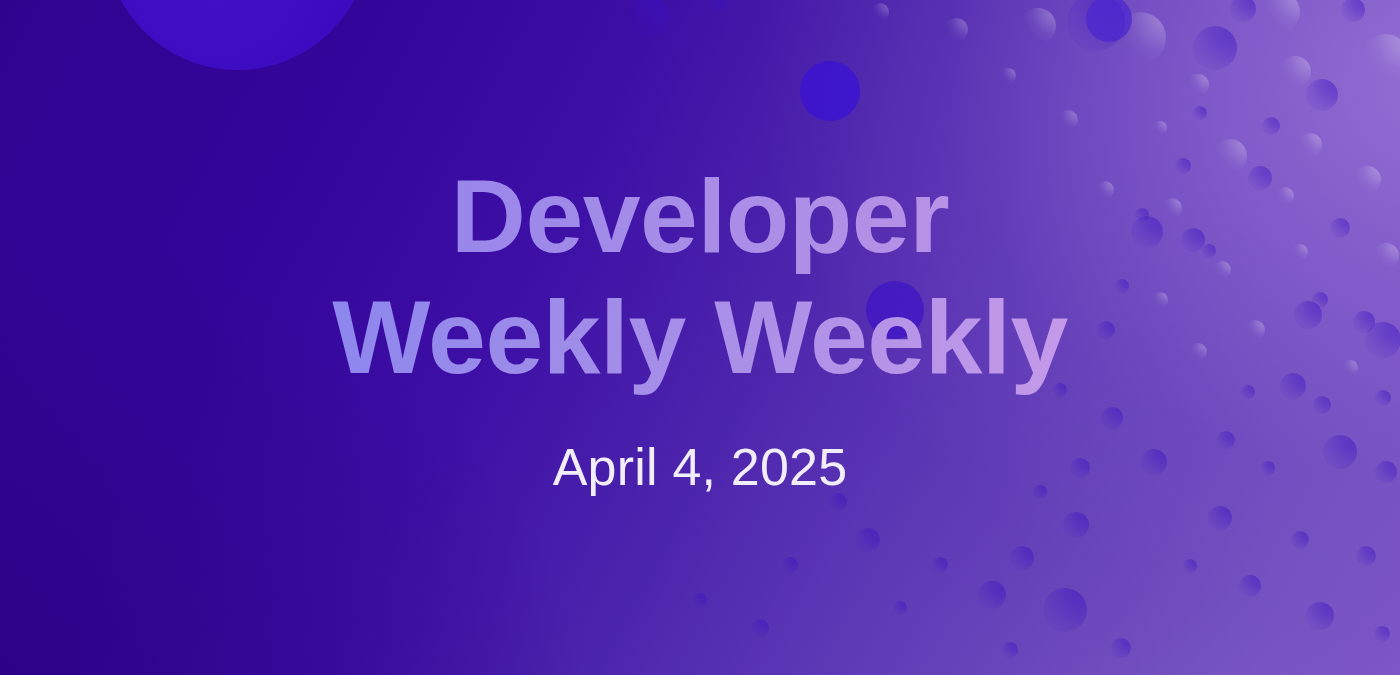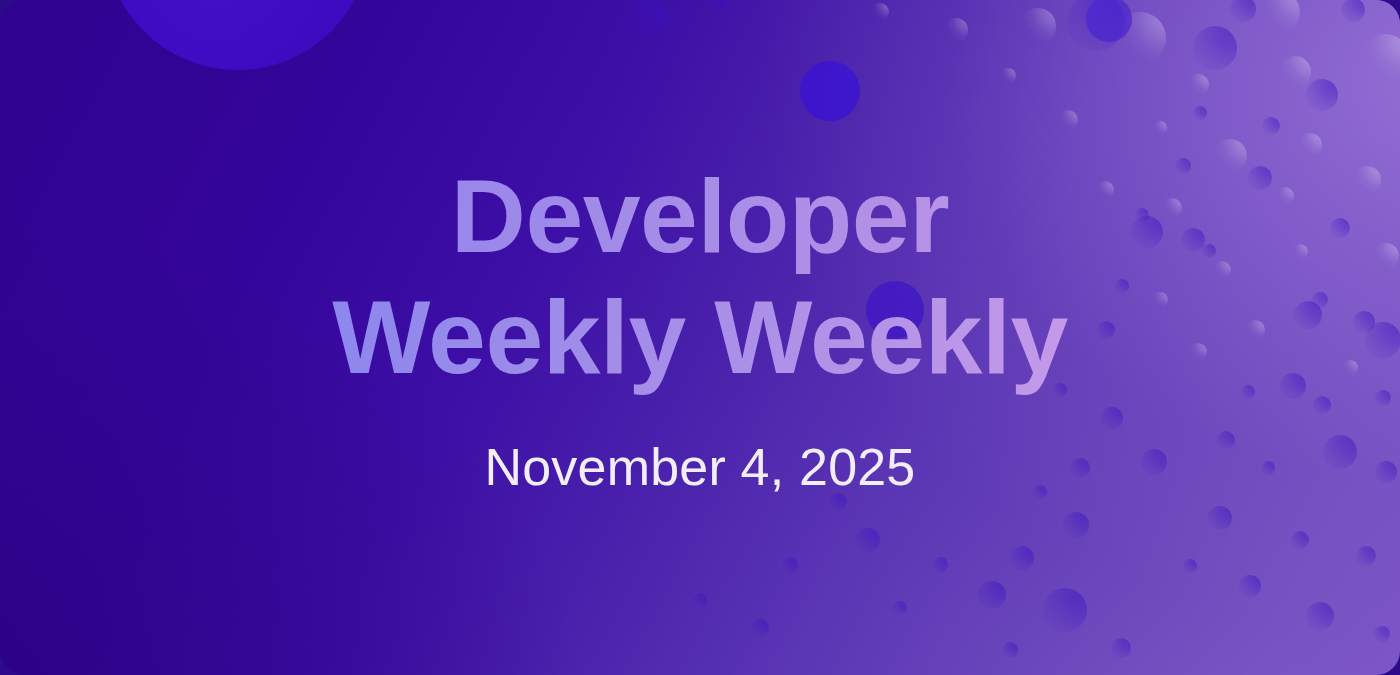--- a/index.html
+++ b/index.html
@@ -12,21 +12,20 @@
     font-family: "Liberation Sans", "DejaVu Sans", sans-serif;
     -webkit-font-smoothing: antialiased;
   }
 
   #slide {
     position: relative;
     width: 1400px;
     height: 675px;
     overflow: hidden;
     background: #330393;
-    border-radius: 24px;
   }
 
   
   .bg-layer {
     position: absolute;
     inset: 0;
     pointer-events: none;
   }
 
   
@@ -295,16 +294,16 @@
 
   <div class="blob-accent-1"></div>
   <div class="blob-accent-2"></div>
   <div class="blob-accent-3"></div>
 
   <div id="content">
     <div class="title-block">
       <span class="title-line line-1">Developer</span>
       <span class="title-line line-2">Weekly Weekly</span>
     </div>
-    <div class="date-line">November 4, 2025</div>
+    <div class="date-line">April 4, 2025</div>
   </div>
 
 </div>
 
 </body></html>

